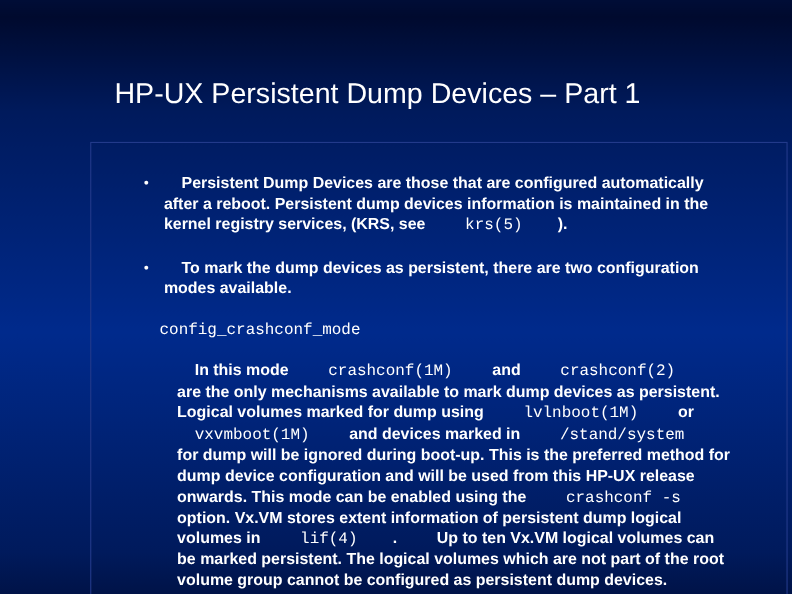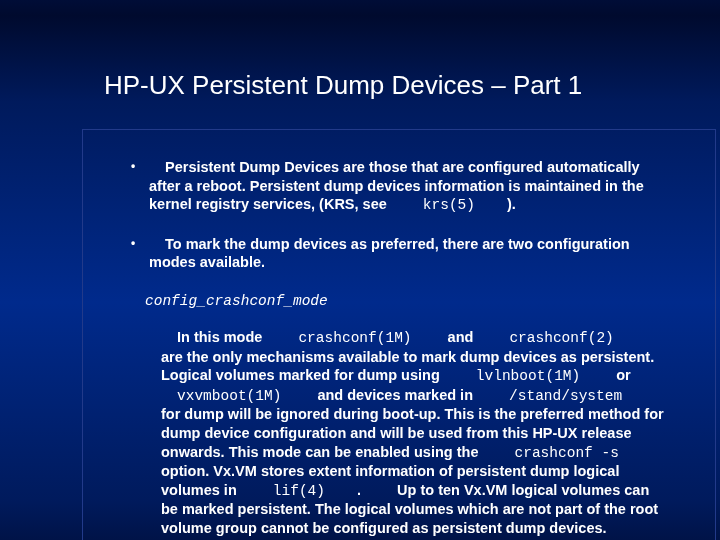--- a/index.html
+++ b/index.html
@@ -54,40 +54,39 @@
   }
   .sub {
     padding-left: 34px;
     font-size: 14.5px;
     line-height: 1.28;
   }
   .mode-label {
     font-family: "Courier New", Courier, monospace;
     font-weight: normal;
     margin: 20px 0 18px 0;
-    font-style: italic;
   }
   .para {
     font-weight: bold;
   }
   .para .mono { font-weight: normal; }
 </style>
 </head>
 <body>
 
 <div class="slide">
   <div class="title">HP-UX Persistent Dump Devices – Part 1</div>
 
   <div class="content">
     <ul class="top">
       <li>
         <span>Persistent Dump Devices are those that are configured automatically after a reboot. Persistent dump devices information is maintained in the kernel registry services, (KRS, see </span><span class="mono">krs(5)</span><span>).</span>
       </li>
       <li>
-        <span>To mark the dump devices as preferred, there are two configuration modes available.</span>
+        <span>To mark the dump devices as persistent, there are two configuration modes available.</span>
       </li>
     </ul>
 
     <div class="sub">
       <div class="mode-label">config_crashconf_mode</div>
 
       <div class="para">
         <span>In this mode </span><span class="mono">crashconf(1M)</span><span> and </span><span class="mono">crashconf(2)</span><span> are the only mechanisms available to mark dump devices as persistent. Logical volumes marked for dump using </span><span class="mono">lvlnboot(1M)</span><span> or </span><span class="mono">vxvmboot(1M)</span><span> and devices marked in </span><span class="mono">/stand/system</span><span> for dump will be ignored during boot-up. This is the preferred method for dump device configuration and will be used from this HP-UX release onwards. This mode can be enabled using the </span><span class="mono">crashconf -s</span><span> option. Vx.VM stores extent information of persistent dump logical volumes in </span><span class="mono">lif(4)</span><span>. </span><span>Up to ten Vx.VM logical volumes can be marked persistent. The logical volumes which are not part of the root volume group cannot be configured as persistent dump devices.</span>
       </div>
     </div>

